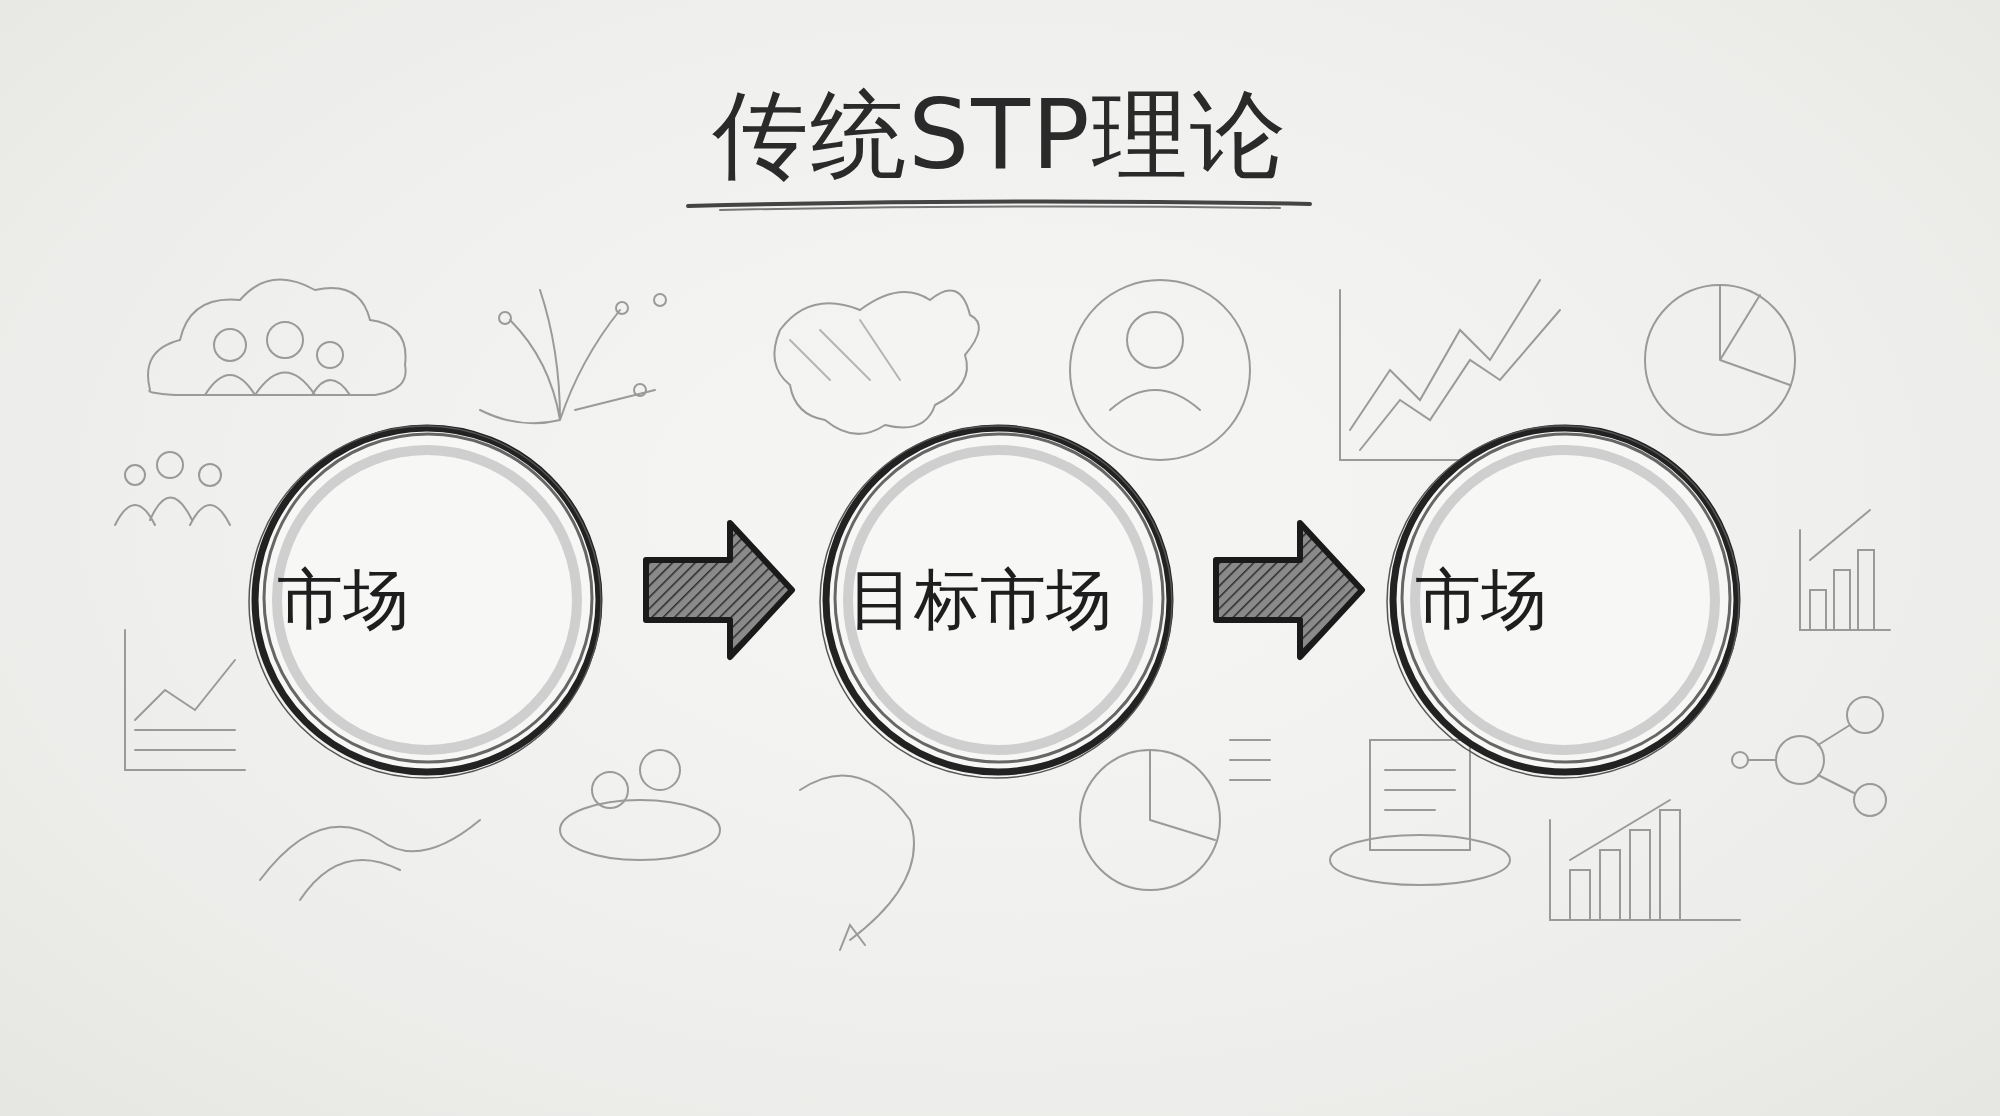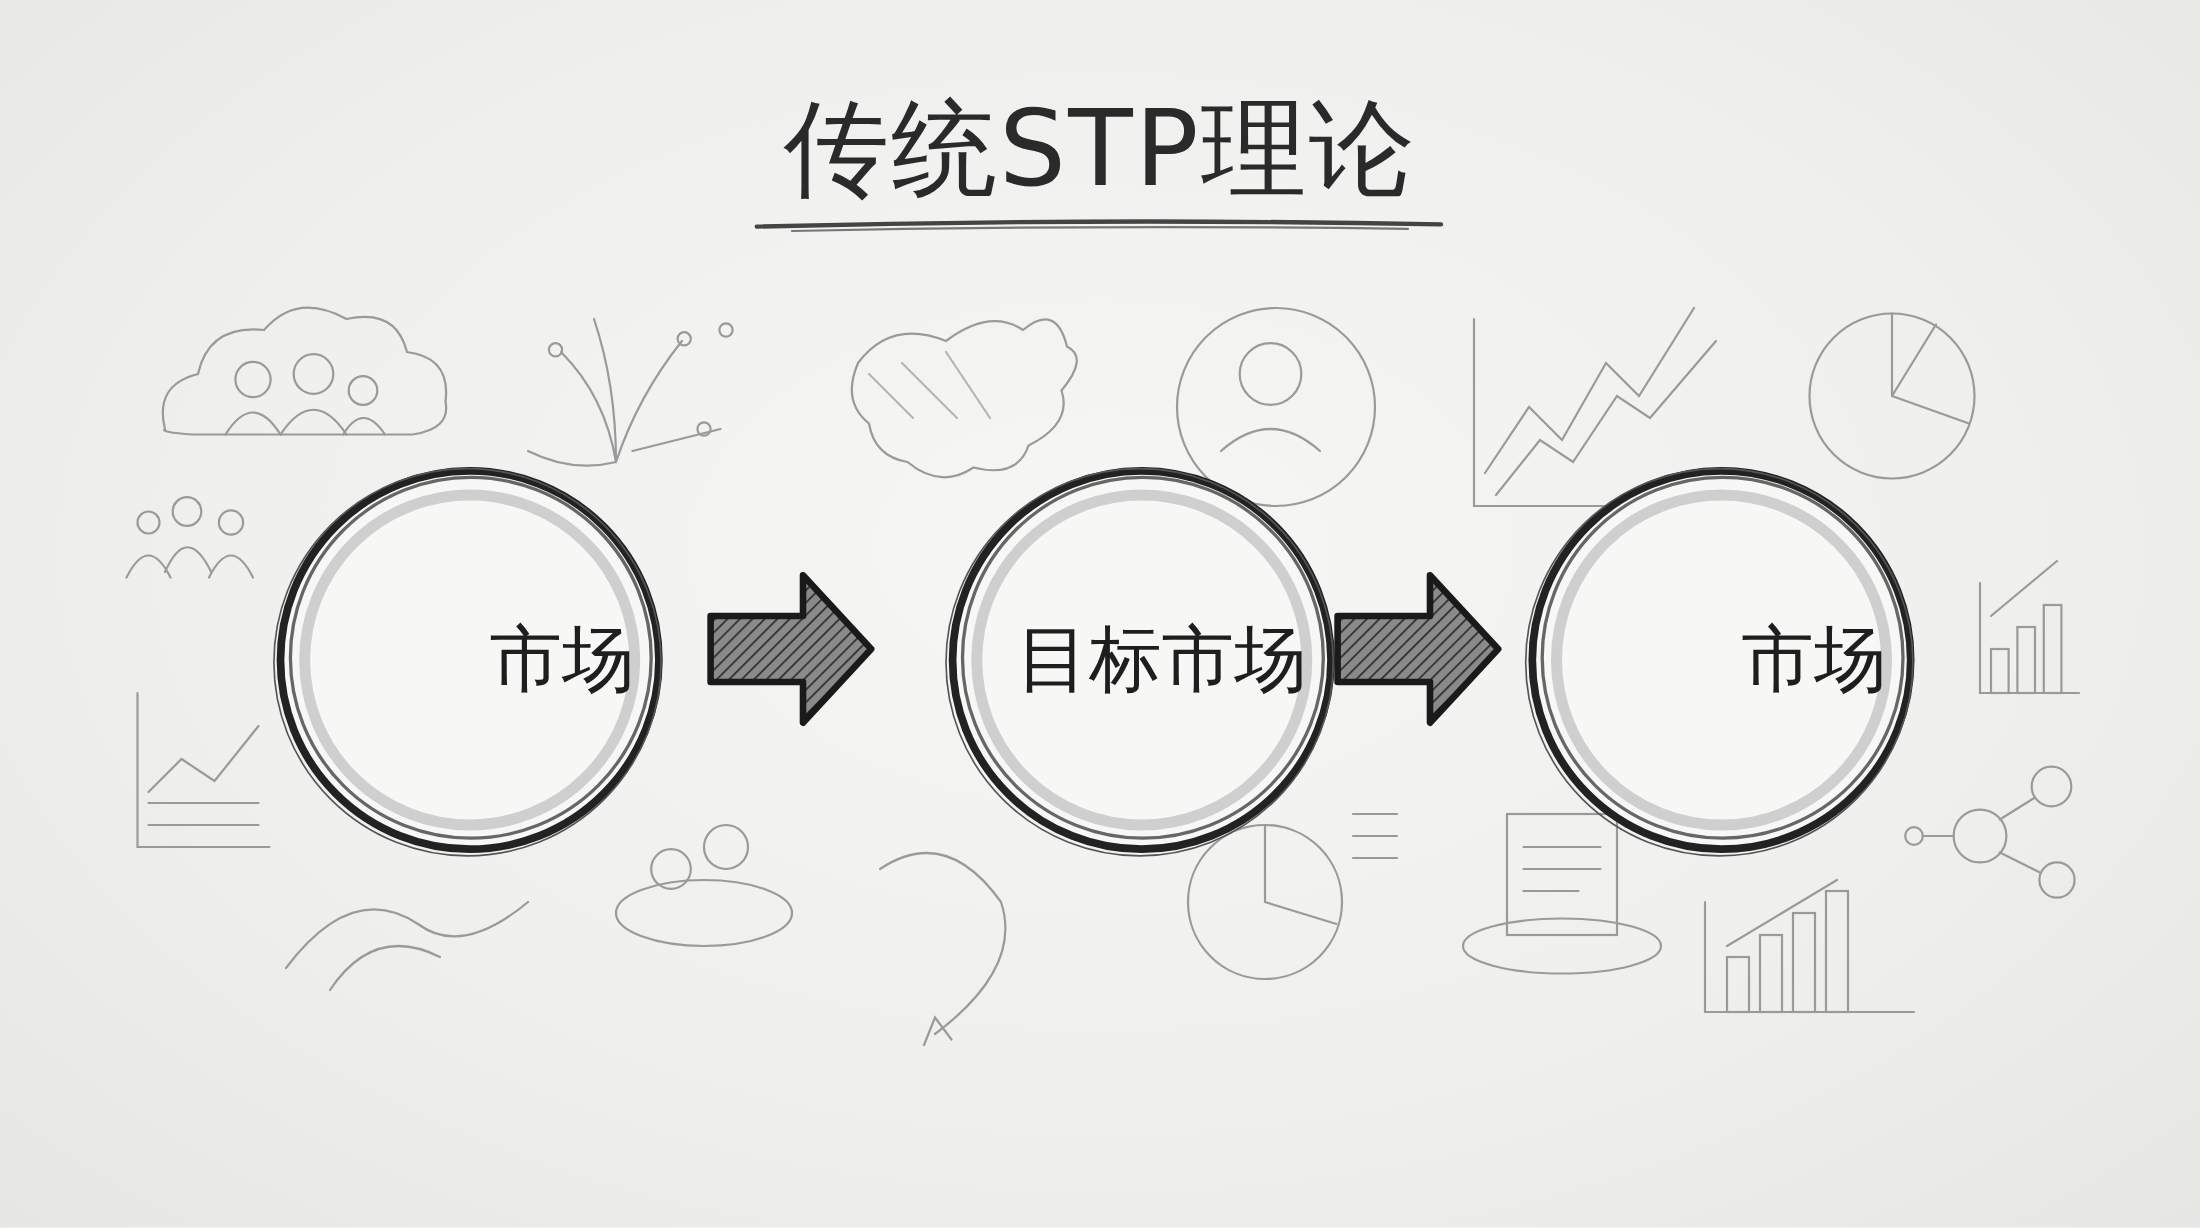--- a/index.html
+++ b/index.html
@@ -16,21 +16,21 @@
   }
   .underline { position: absolute; left: 680px; top: 196px; }
   .sketch { position: absolute; left: 0; top: 0; }
   .stage {
     position: absolute; width: 360px; height: 360px;
     border-radius: 50%;
     display: flex; align-items: center; justify-content: center;
   }
   .stage-ring { position: absolute; left: 0; top: 0; }
   .stage-label {
-    position: relative; text-align: right; color: #1e1e1e;
+    position: relative; text-align: left; color: #1e1e1e;
     font-size: 66px; line-height: 1.42; width: 300px;
   }
   .arrow { position: absolute; }
 </style>
 </head>
 <body>
 
 <svg class="sketch" width="2000" height="1116" viewBox="0 0 2000 1116" fill="none" stroke="#9a9a9a" stroke-width="2" stroke-linecap="round">
 
   <g>
@@ -153,21 +153,21 @@
 <svg class="arrow" style="left:640px; top:515px;" width="160" height="150" viewBox="0 0 160 150">
   <defs>
     <pattern id="hatch" width="8" height="8" patternUnits="userSpaceOnUse" patternTransform="rotate(45)">
       <rect width="8" height="8" fill="#8a8a8a"></rect>
       <line x1="0" y1="0" x2="0" y2="8" stroke="#2a2a2a" stroke-width="3"></line>
     </pattern>
   </defs>
   <path d="M6 45 H90 V8 L152 75 L90 142 V105 H6 Z" fill="url(#hatch)" stroke="#1a1a1a" stroke-width="6" stroke-linejoin="round"></path>
 </svg>
 
-<div class="stage" style="left:858px; top:420px;">
+<div class="stage" style="left:818px; top:420px;">
   <svg class="stage-ring" width="360" height="360" viewBox="0 0 360 360">
     <circle cx="180" cy="180" r="172" fill="#f7f7f5" stroke="#222" stroke-width="7"></circle>
     <circle cx="181" cy="178" r="164" fill="none" stroke="#666" stroke-width="3"></circle>
     <circle cx="178" cy="182" r="176" fill="none" stroke="#555" stroke-width="1.5"></circle>
     <circle cx="180" cy="180" r="150" fill="none" stroke="#cfcfcf" stroke-width="10"></circle>
   </svg>
   <div class="stage-label">
     <div>目标市场</div>
   </div>
 </div>

